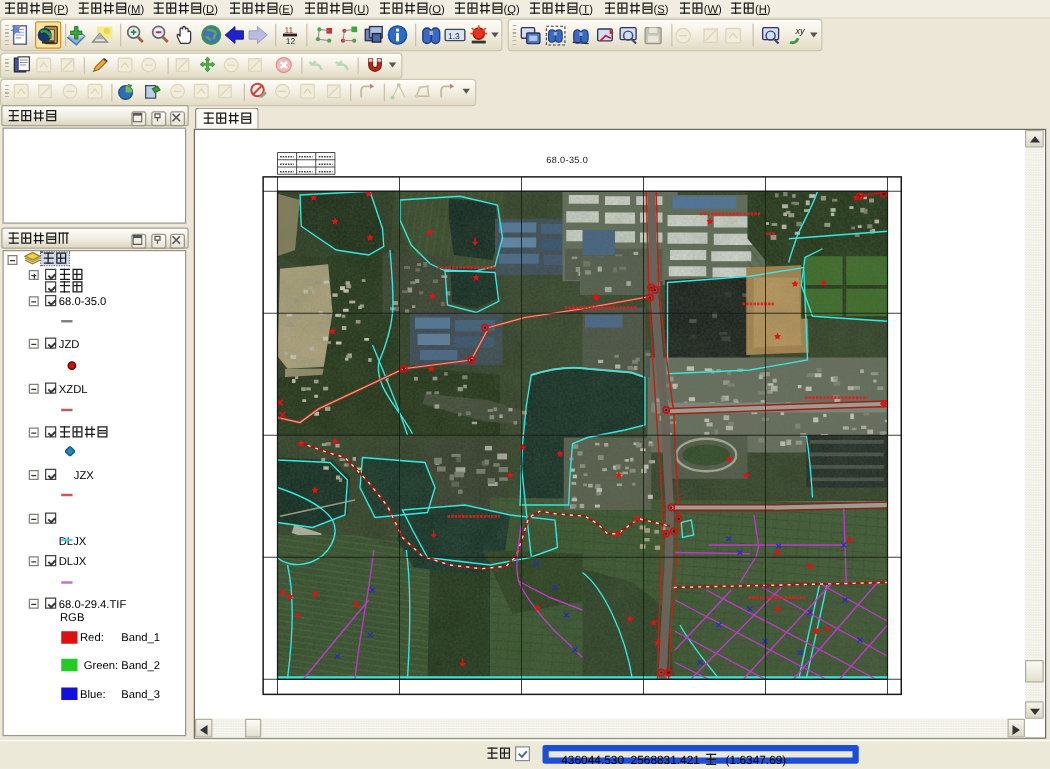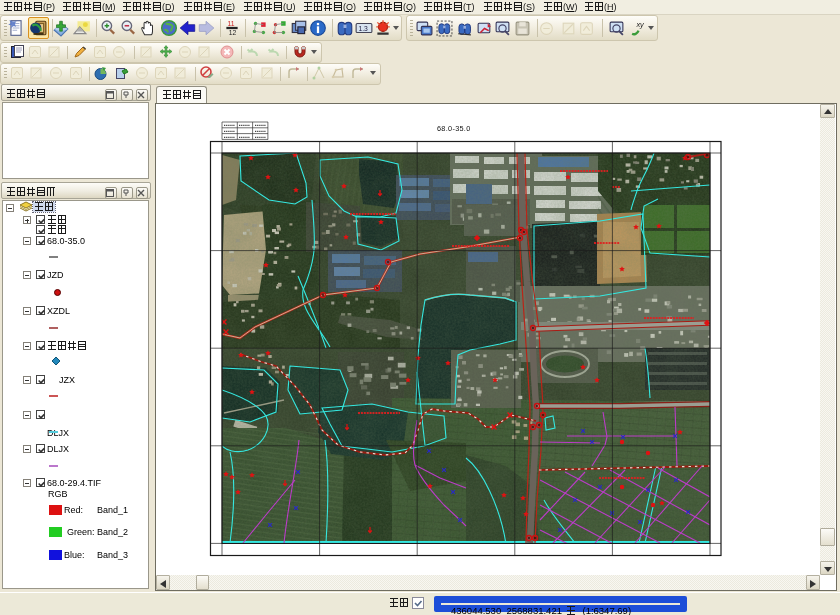--- a/index.html
+++ b/index.html
@@ -57,21 +57,21 @@
 
 .sbtn{position:absolute;background:linear-gradient(#f6f4ec,#dcd7c4);border:1px solid #b4b0a0;border-radius:1px;}
 .sbtn svg{position:absolute;left:2px;top:3px;}
 .strack{position:absolute;background:#f6f5f0;
  background-image:repeating-conic-gradient(#eceade 0 25%,#f8f7f2 0 50%);background-size:2px 2px;}
 .sthumb{position:absolute;background:linear-gradient(#fcfbf7,#e4dfce);border:1px solid #b0ac9c;border-radius:1px;}
 
 #tab{left:156px;top:86px;width:51px;height:17px;background:#fbfaf5;border:1px solid #918e80;border-bottom:none;border-radius:3px 3px 0 0;font-size:9px;padding:3px 0 0 5px;color:#111;}
 
 #status{left:0;top:592px;width:840px;height:23px;background:#ece9d8;border-top:1px solid #fff;font-size:9px;color:#000;}
-#coordfield{position:absolute;left:434px;top:3px;width:253px;height:15px;border:7px solid #1d4ed8;border-radius:2px;padding:2px 17px 0 10px;font-size:9.5px;}
+#coordfield{position:absolute;left:434px;top:3px;width:253px;height:15px;border:5px solid #1d4ed8;border-radius:2px;padding:2px 17px 0 10px;font-size:9.5px;}
 </style></head>
 <body>
 
 <svg width="0" height="0" style="position:absolute">
 <defs>
 <g id="pg">
         <rect x="3.5" y="1.5" width="9" height="13" fill="#fff" stroke="#55618c" stroke-width="1"></rect>
         <path d="M5 4h6M5 6h6M5 8h6M5 10h4" stroke="#9aa6c8" stroke-width="0.8"></path>
       </g>
 <g id="i-new">

